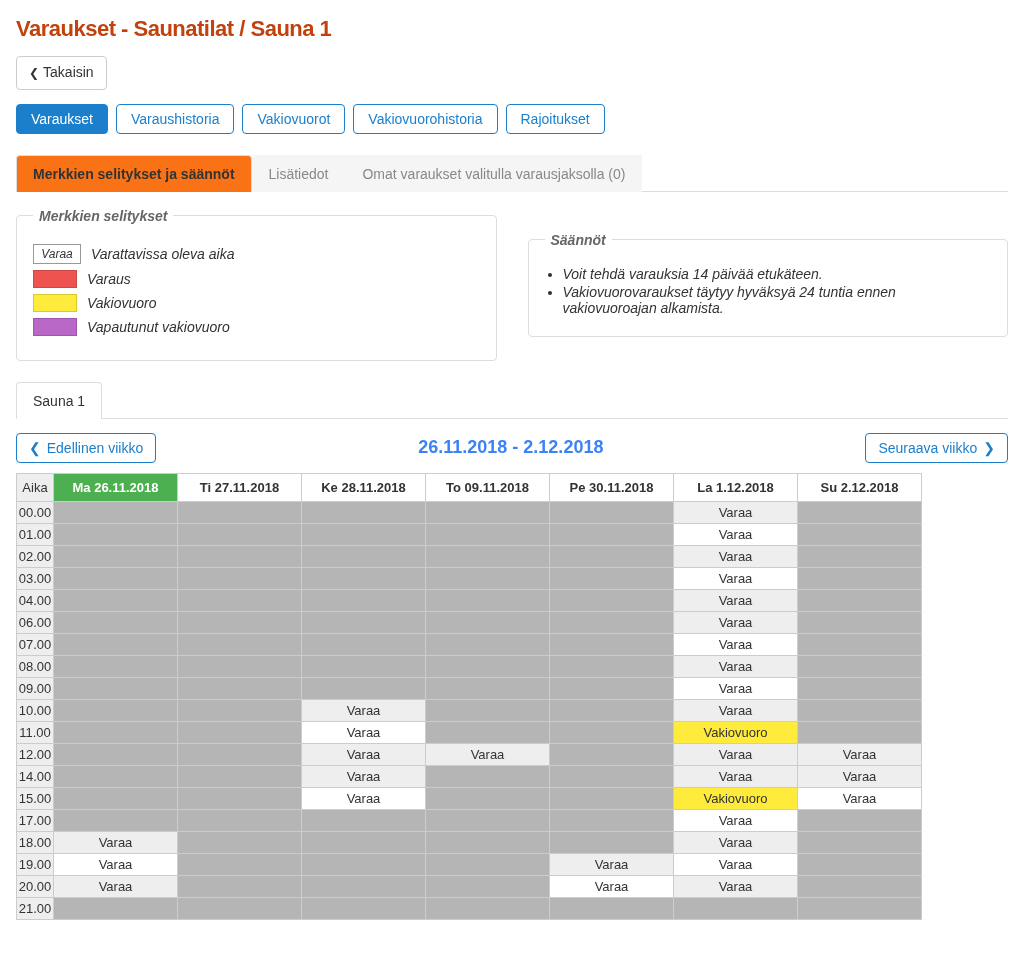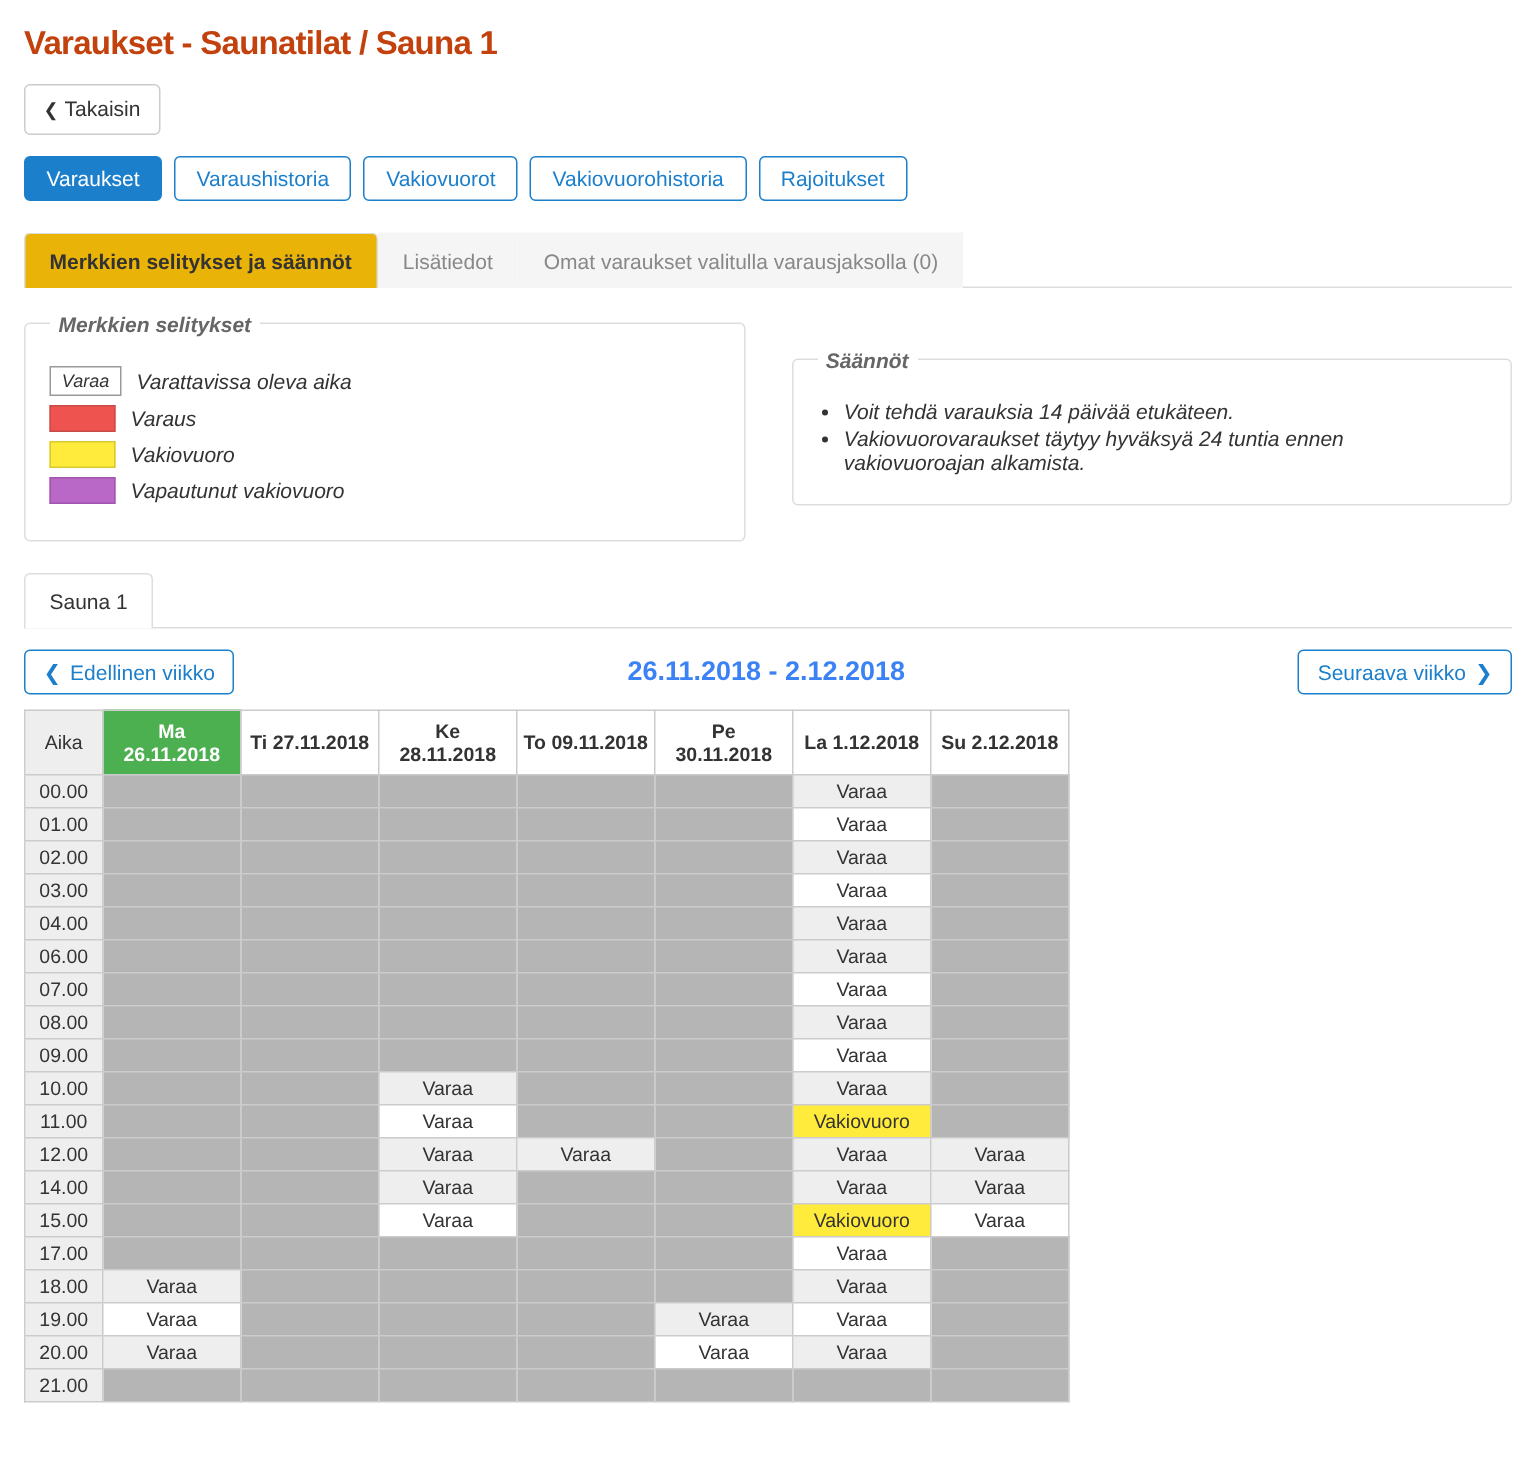--- a/index.html
+++ b/index.html
@@ -57,21 +57,21 @@
     border: 1px solid transparent;
     border-bottom: none;
     background: #f5f5f5;
     color: #888;
     cursor:pointer;
     position:relative;
     top:1px;
     font-size:14px;
   }
   .sub-tab.active {
-    background: #eab308;
+    background: #f97316;
     border-color:#ddd;
     color:#333;
     font-weight:bold;
     border-radius:4px 4px 0 0;
   }
   .panels-row {
     display:flex;
     gap:31px;
     margin-top:16px;
     align-items:center;
@@ -162,22 +162,22 @@
     text-align:center;
     padding:0;
     height:22px;
   }
   table.cal th {
     background:#fff;
     font-weight:bold;
     padding:6px 4px;
     height:auto;
   }
-  table.cal th.time-col, table.cal td.time-col { width:52px; background:#eee; font-weight:normal;}
-  table.cal th.day-col { width:92px; }
+  table.cal th.time-col, table.cal td.time-col { width:37px; background:#eee; font-weight:normal;}
+  table.cal th.day-col { width:124px; }
   table.cal th.today { background:#4CAF50; color:#fff; }
   td.cell-gray { background:#b5b5b5; }
   td.cell-gray-light { background:#eee; }
   td.cell-white { background:#fff; }
   td.cell-yellow { background:#ffeb3b; }
   .cell-btn {
     display:block; width:100%; height:100%;
     line-height:21px;
     cursor:pointer;
   }

